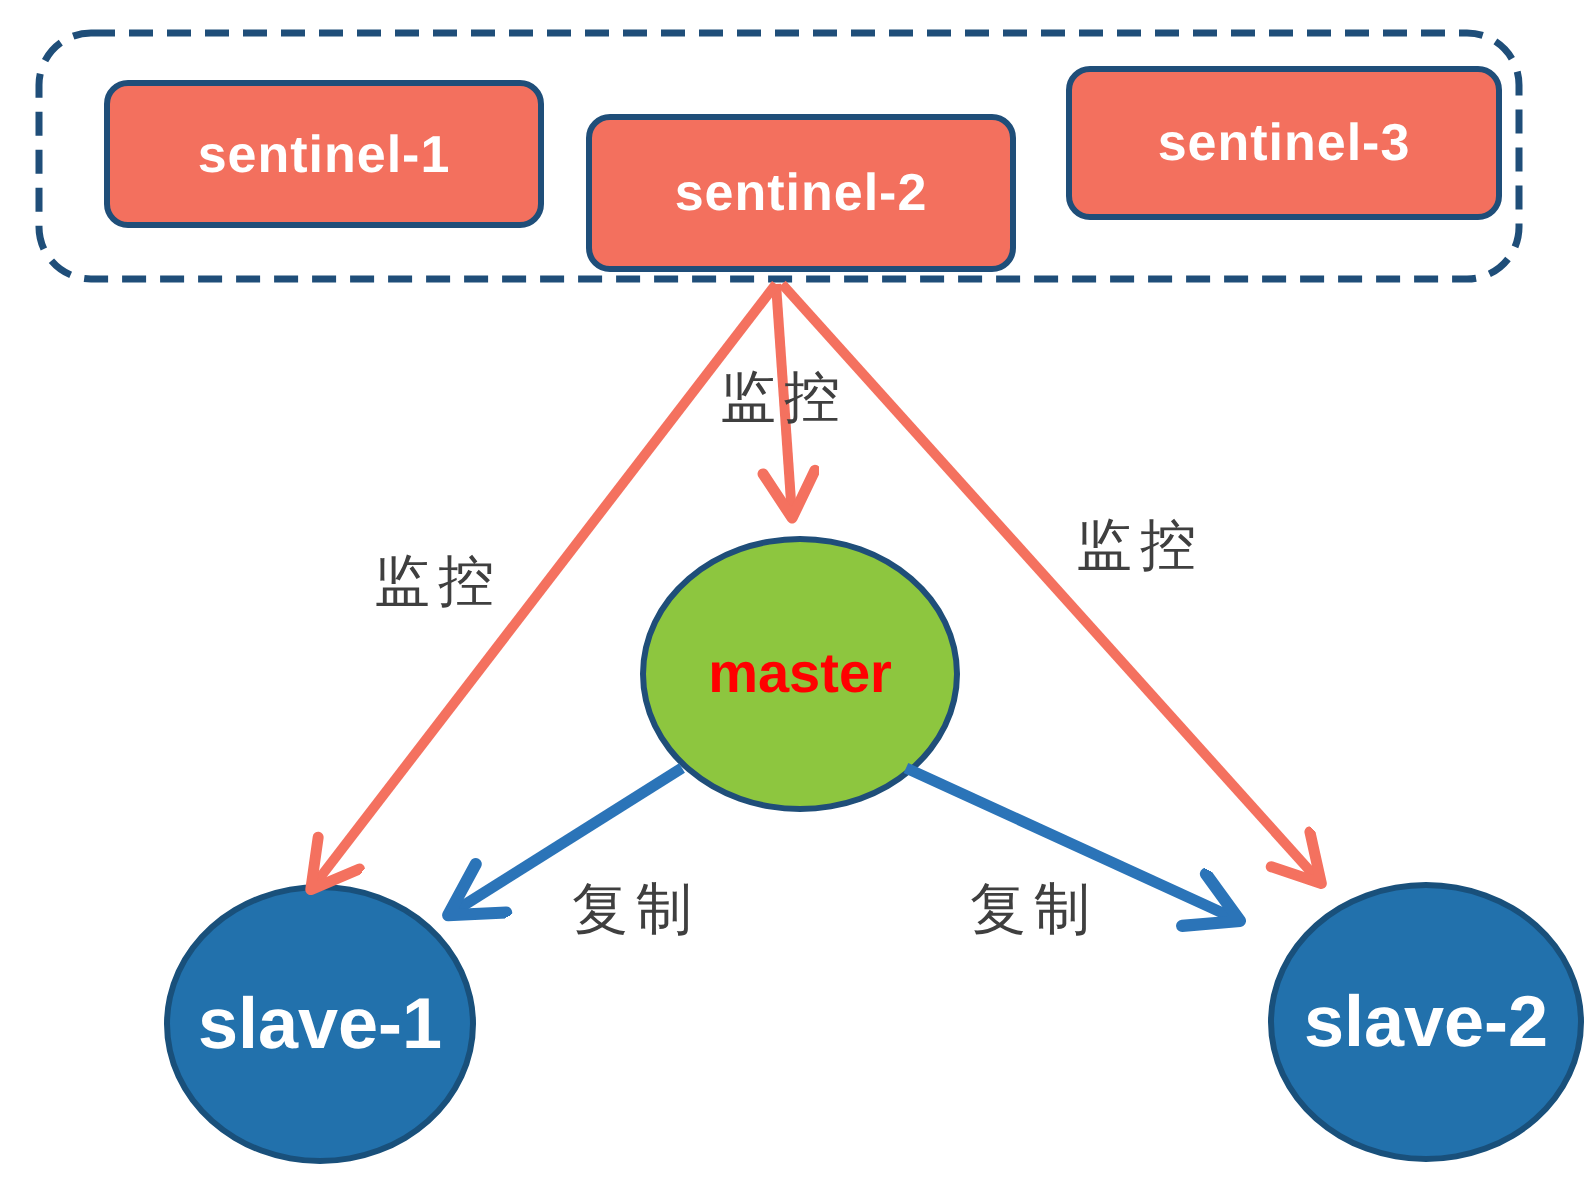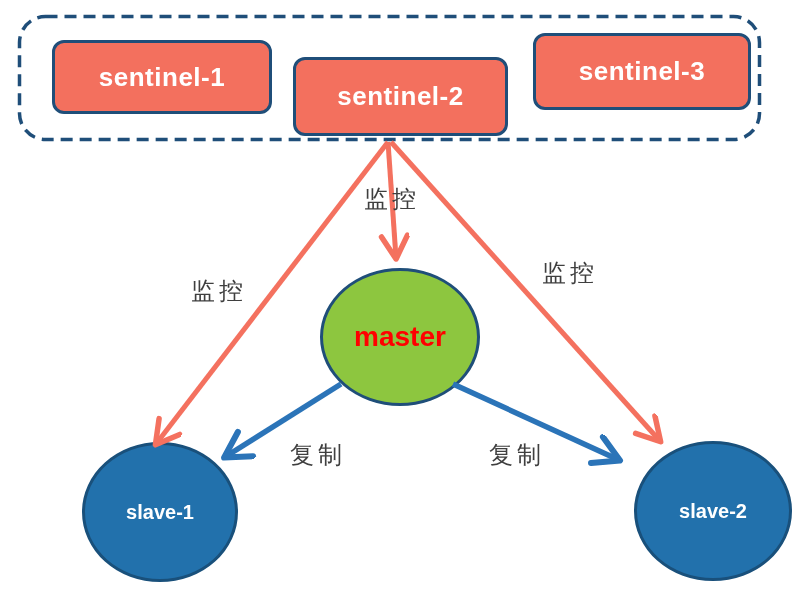--- a/index.html
+++ b/index.html
@@ -46,32 +46,32 @@
     background: #8DC63F;
     border: 3px solid #1F4E79;
     color: #FF0000;
     font-size: 28px;
     font-weight: 700;
   }
   .slave-circle {
     background: #2271AC;
     border: 3px solid #19507B;
     color: #ffffff;
-    font-size: 20px;
+    font-size: 36px;
     font-weight: 600;
   }
   .edge-label {
     position: absolute;
     z-index: 3;
     width: 84px;
     height: 34px;
     line-height: 34px;
     text-align: center;
     color: #3F3F3F;
-    font-size: 24px;
+    font-size: 28px;
     letter-spacing: 4px;
     font-family: "DejaVu Serif", "Liberation Serif", serif;
     white-space: nowrap;
   }
   .sentinel-group {
     position: absolute;
     left: 18px;
     top: 15px;
     width: 744px;
     height: 126px;

